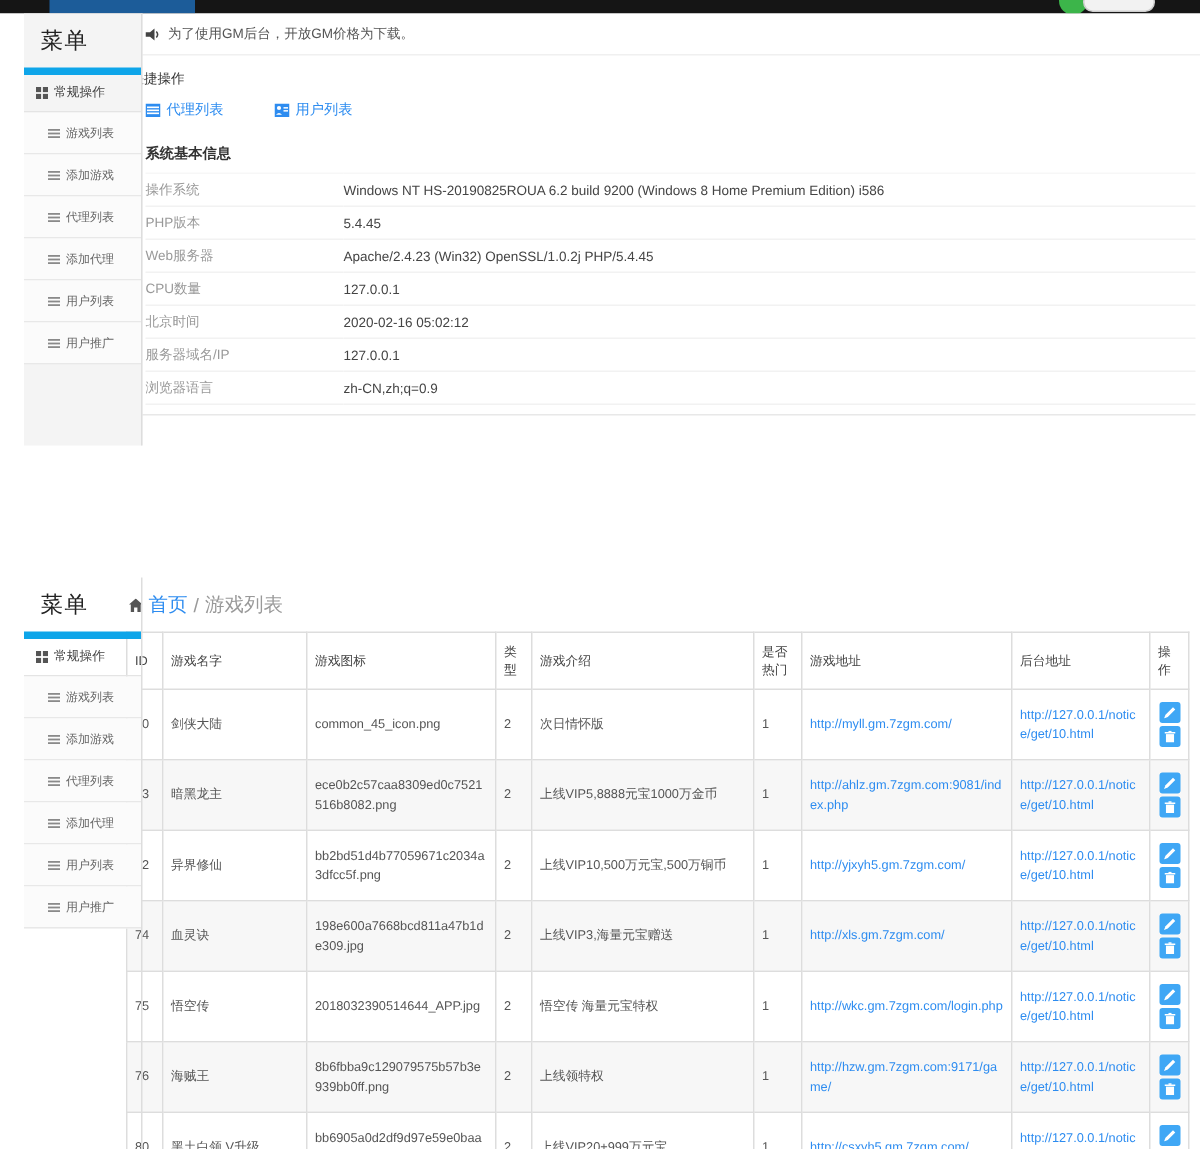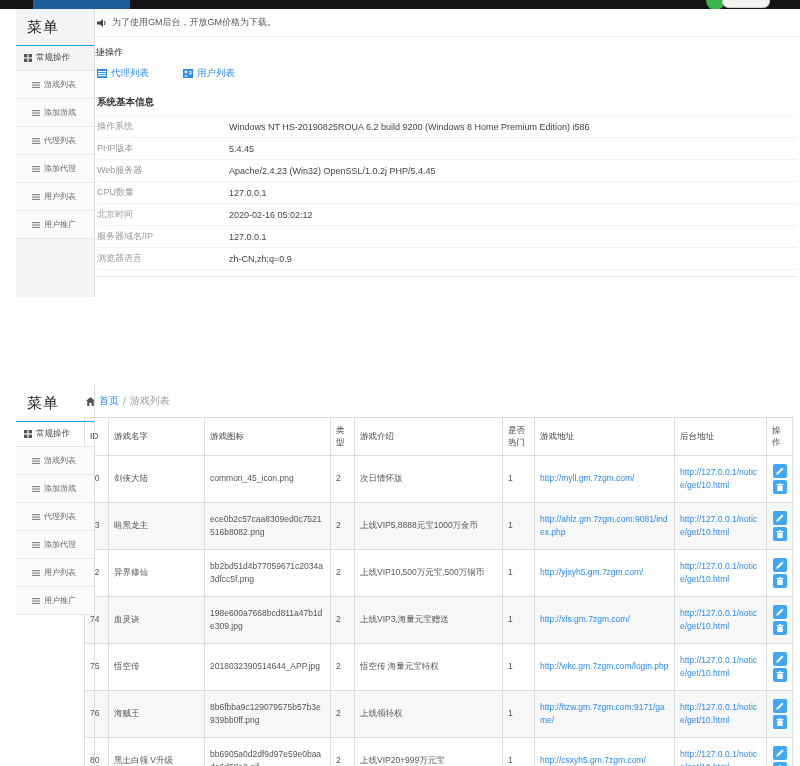--- a/index.html
+++ b/index.html
@@ -14,21 +14,21 @@
 
   .panel { position:absolute; left:0; width:800px; background:#fff; }
   .panel-top { top:9px; height:288px; }
   .panel-bottom { top:385px; height:381px; }
 
   
   .sidebar { position:absolute; left:16px; top:0; bottom:0; width:79px; border-right:1px solid #ddd; }
   .sidebar.gray { background:#f4f4f4; }
   .menu-title { font-size:15px; color:#222; padding:9px 0 8px 11px; letter-spacing:1px; }
   .side-header { display:flex; align-items:center; gap:4px; font-size:8.5px; color:#444;
-    padding:6px 0 6px 8px; border-top:1px solid #0ea5e9; border-bottom:1px solid #e4e4e4; }
+    padding:6px 0 6px 8px; border-top:5px solid #0ea5e9; border-bottom:1px solid #e4e4e4; }
   .side-list { list-style:none; }
   .side-list li { display:flex; align-items:center; gap:4px; font-size:8px; color:#666;
     padding:8px 0 8px 16px; border-bottom:1px solid #e8e8e8; cursor:pointer; background:#fbfbfb; }
   .icon { display:inline-flex; flex:0 0 auto; }
   .icon svg { display:block; }
 
   
   .top-main { margin-left:80px; height:100%; }
   .alert-row { display:flex; align-items:center; gap:5px; font-size:9px; color:#555;
     padding:7px 0 7px 17px; border-bottom:1px solid #f0f0f0; }
@@ -39,21 +39,21 @@
   .info-table { width:700px; margin:4px 0 0 17px; border-collapse:collapse; }
   .info-table tr { border-bottom:1px solid #f2f2f2; }
   .info-table tr:first-child { border-top:1px solid #f7f7f7; }
   .info-table td { font-size:9px; padding:4px 0; }
   .info-table td.lbl { width:132px; text-align:left; color:#999; padding-right:8px; white-space:nowrap; }
   .info-table td.val { color:#444; }
   .top-main .bottom-edge { width:703px; margin-left:14px; border-bottom:1px solid #e8e8e8; margin-top:6px; }
 
   
   .bot-main { margin-left:80px; padding:6px 0 0 4px; }
-  .breadcrumb { display:flex; align-items:center; gap:4px; font-size:10px; color:#999; padding:3px 0 3px 2px; }
+  .breadcrumb { display:flex; align-items:center; gap:4px; font-size:13px; color:#999; padding:3px 0 3px 2px; }
   .breadcrumb a { color:#2d8cf0; text-decoration:none; cursor:pointer; }
   .grid { border-collapse:collapse; table-layout:fixed; width:708px; margin-top:6px; }
   .grid th, .grid td { border:1px solid #ddd; font-size:8.5px; padding:6px 5px; vertical-align:middle;
     color:#555; line-height:1.45; overflow:hidden; }
   .grid th { color:#444; font-weight:normal; text-align:left; background:#fff; }
   .grid tbody tr:nth-child(even) td { background:#f7f7f7; }
   .grid td.brk { word-break:break-all; }
   .grid td.ctr, .grid th.ctr { text-align:left; }
   .grid td.url, .grid td.backend { color:#2d8cf0; word-break:break-all; }
   .op-btn { display:flex; align-items:center; justify-content:center; width:14px; height:14px;

